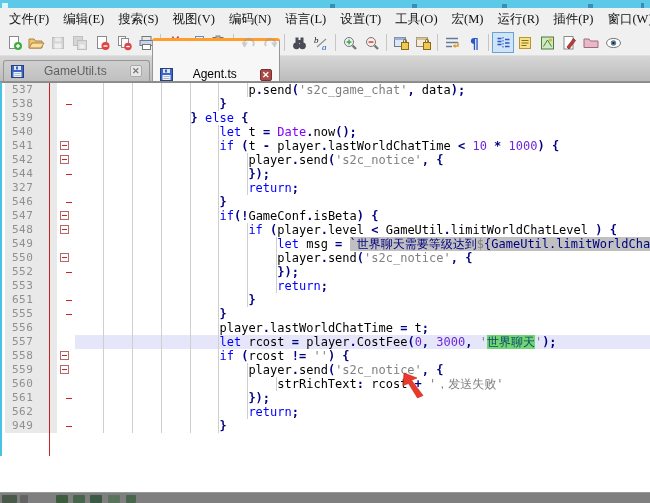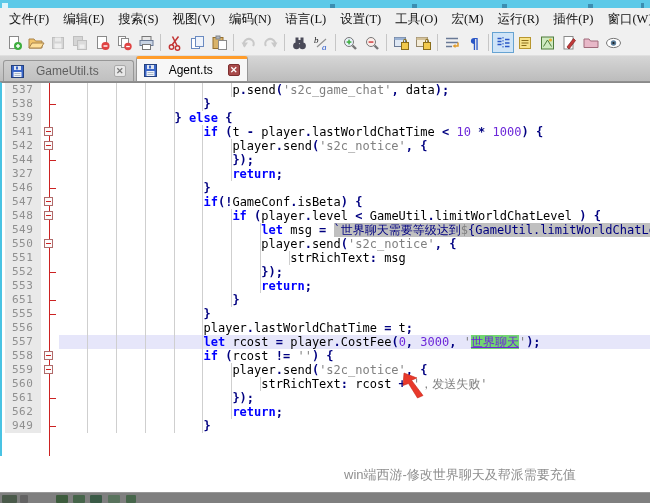--- a/index.html
+++ b/index.html
@@ -23,62 +23,62 @@
   .tb-btn { width:22px; height:21px; display:flex; align-items:center; justify-content:center; }
   .tb-btn svg { display:block; }
   .tb-btn.dim { opacity:.45; filter:grayscale(1); }
   .tb-btn.active { background:#cfe4f7; border:1px solid #66a3d2; }
   .tb-sep { width:1px; height:17px; background:#c6c6c6; margin:0 3px; }
 
   
   .tabbar { height:26px; background:linear-gradient(#d6d6d6,#bcbcbc);
             display:flex; align-items:flex-end; padding-left:3px;
             border-bottom:1px solid #8f8f8f; }
-  .tab { height:21px; display:flex; align-items:center; gap:12px; padding:0 7px;
+  .tab { height:21px; display:flex; align-items:center; gap:20px; padding:0 7px;
          margin-right:2px; border:1px solid #979797; border-bottom:none;
          border-radius:3px 3px 0 0; background:linear-gradient(#cfcfcf,#c0c0c0);
          color:#5f5f5f; font-size:12px; white-space:nowrap; }
-  .tab.active { height:25px; background:#f7f7f7; color:#000;
-                border-top:3px solid #ff9c2a; font-weight:normal; }
+  .tab.active { height:43px; background:#f7f7f7; color:#000;
+                border-top:3px solid #ff9c2a; font-weight:normal;align-items:flex-end; }
   .tab .closebox { width:12px; height:12px; margin-left:3px; display:flex;
                    align-items:center; justify-content:center; font-size:9px;
                    font-weight:bold; color:#777; border:1px solid #aaa;
                    background:#e8e8e8; border-radius:2px; line-height:1; }
   .tab.active .closebox { background:#a84a4a; border-color:#7d2f2f; color:#fff; }
 
   
   .editor { position:relative; height:374px; background:#fff;
             border-top:1px solid #8a8a8a; border-left:2px solid #49c3e3;
             overflow:hidden; }
   .vline { position:absolute; left:47px; top:0; bottom:0; width:1px; background:#cc2222; z-index:1; }
   .line { display:flex; height:14px; line-height:14px;
           font-family:"DejaVu Sans Mono", monospace; font-size:12px; overflow:hidden; }
   .bm { width:3px; background:#fff; flex:none; }
-  .ln { width:36px; flex:none; background:#e9e9e9; color:#8f8f8f;
+  .ln { width:52px; flex:none; background:#e9e9e9; color:#8f8f8f;
         font-size:11px; padding-left:7px; letter-spacing:.5px; }
   .fold { width:18px; flex:none; position:relative; z-index:2; }
   .fold .box { position:absolute; left:3px; top:2px; width:9px; height:9px;
                background:#fcfcfc; border:1px solid #b06a6a; }
   .fold .box::after { content:""; position:absolute; left:1px; right:1px; top:3px;
                height:1px; background:#cc2222; }
   .fold .tick { position:absolute; left:9px; top:7px; width:6px; height:1px; background:#cc2222; }
   .code { flex:1; white-space:pre; overflow:hidden; color:#000; }
   .line.cur .code { background:#e6e6fa; }
   .ind { background-image:repeating-linear-gradient(to right,
           transparent 0, transparent calc(4ch - 1px),
           #cfcfcf calc(4ch - 1px), #cfcfcf 4ch); }
-  .kw  { color:#0000ff; font-weight:bold; }
+  .kw  { color:#0000ff; font-weight:normal; }
   .str { color:#808080; }
   .num { color:#6d28d9; }
   .op  { color:#000080; font-weight:bold; }
   .typ { color:#8000ff; }
   .id  { color:#000; }
   .tpl { color:#000080;margin-top:16px; }
   .sel { background:#c0c0c0; }
-  .hl  { background:#72d572; color:#6d28d9;text-decoration:underline; }
+  .hl  { background:#72d572; color:#0c4a6e; }
 
   
   .arrow { position:absolute; left:401px; top:371px; z-index:5; }
 
   
   .caption { position:absolute; left:344px; top:466px; font-size:13px; color:#8f8f8f; }
   .taskbar { position:absolute; left:0; right:0; top:492px; height:11px;
              background:#7f7f7f; border-top:1px solid #989898; }
   .taskbar .ticon { position:absolute; top:2px; height:8px; border-radius:1px; }
 </style>
@@ -397,20 +397,26 @@
         <div class="code"><span class="ind">                    </span><span class="op">}</span></div>
       </div>
       <div class="line">
         <div class="bm"></div>
         <div class="ln">539</div>
         <div class="fold"></div>
         <div class="code"><span class="ind">                </span><span class="op">} </span><span class="kw">else</span><span class="op"> {</span></div>
       </div>
       <div class="line">
         <div class="bm"></div>
+        <div class="ln">540</div>
+        <div class="fold"></div>
+        <div class="code"><span class="ind">                    </span><span class="kw">let</span><span class="id"> t </span><span class="op">=</span><span class="id"> </span><span class="typ">Date</span><span class="op">.</span><span class="id">now</span><span class="op">();</span></div>
+      </div>
+      <div class="line">
+        <div class="bm"></div>
         <div class="ln">541</div>
         <div class="fold">
           <div class="box"></div>
         </div>
         <div class="code"><span class="ind">                    </span><span class="kw">if</span><span class="op"> (</span><span class="id">t </span><span class="op">-</span><span class="id"> player</span><span class="op">.</span><span class="id">lastWorldChatTime </span><span class="op">&lt;</span><span class="id"> </span><span class="num">10</span><span class="id"> </span><span class="op">*</span><span class="id"> </span><span class="num">1000</span><span class="op">) {</span></div>
       </div>
       <div class="line">
         <div class="bm"></div>
         <div class="ln">542</div>
         <div class="fold">
@@ -462,26 +468,20 @@
         <div class="fold"></div>
         <div class="code"><span class="ind">                            </span><span class="kw">let</span><span class="id"> msg </span><span class="op">=</span><span class="id"> </span><span class="tpl sel">`世界聊天需要等级达到</span><span class="str sel">$</span><span class="tpl sel">{GameUtil.limitWorldChatLeve</span></div>
       </div>
       <div class="line">
         <div class="bm"></div>
         <div class="ln">550</div>
         <div class="fold">
           <div class="box"></div>
         </div>
         <div class="code"><span class="ind">                            </span><span class="id">player</span><span class="op">.</span><span class="id">send</span><span class="op">(</span><span class="str">'s2c_notice'</span><span class="op">, {</span></div>
-      </div>
-      <div class="line">
-        <div class="bm"></div>
-        <div class="ln">551</div>
-        <div class="fold"></div>
-        <div class="code"><span class="ind">                                </span><span class="id">strRichText</span><span class="op">: </span><span class="id">msg</span></div>
       </div>
       <div class="line">
         <div class="bm"></div>
         <div class="ln">552</div>
         <div class="fold">
           <div class="tick"></div>
         </div>
         <div class="code"><span class="ind">                            </span><span class="op">});</span></div>
       </div>
       <div class="line">
@@ -561,21 +561,20 @@
           <div class="tick"></div>
         </div>
         <div class="code"><span class="ind">                    </span><span class="op">}</span></div>
       </div>
     </div>
 
   <svg class="arrow" width="28" height="28" viewBox="0 0 28 28">
     <path d="M3,2 L16,7 L10.5,9.2 L22,24.5 L16.5,27 L7.5,12.5 L2,14.5 Z" fill="#e8392b" stroke="#c42417" stroke-width="0.6"></path>
   </svg>
 
-  <div class="caption">win端西游-修改世界聊天及帮派需要充值</div>
 
   <div class="taskbar">
     <div class="ticon" style="left:2px;width:15px;background:#4a5a4a;"></div>
     <div class="ticon" style="left:20px;width:8px;background:#636363;"></div>
     <div class="ticon" style="left:56px;width:12px;background:#3d5c3d;"></div>
     <div class="ticon" style="left:73px;width:12px;background:#46654a;"></div>
     <div class="ticon" style="left:90px;width:12px;background:#3a5a46;"></div>
     <div class="ticon" style="left:108px;width:12px;background:#59735d;"></div>
     <div class="ticon" style="left:126px;width:10px;background:#47664b;"></div>
   </div>

